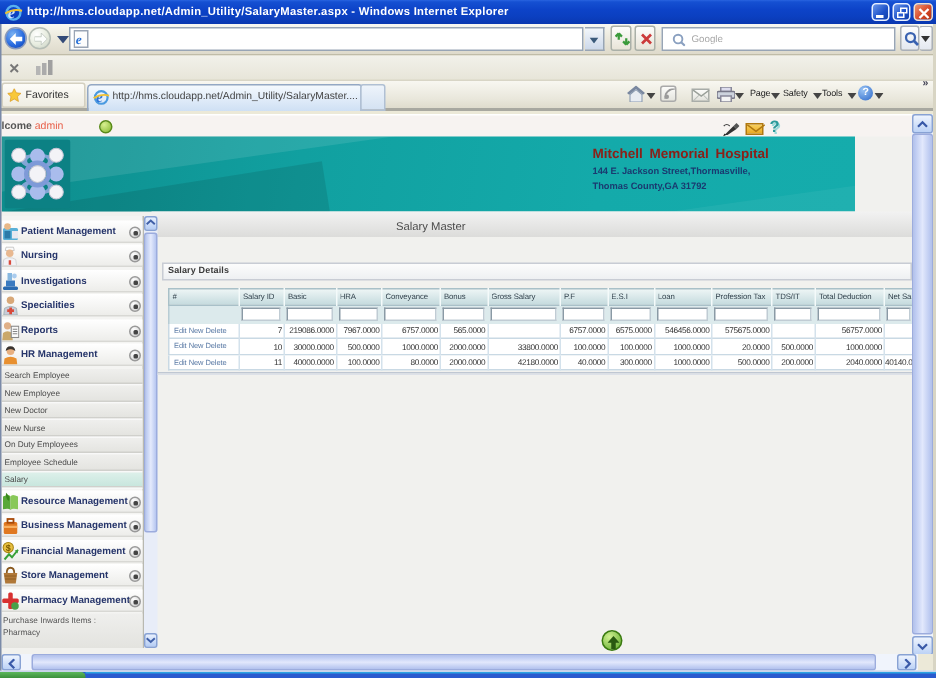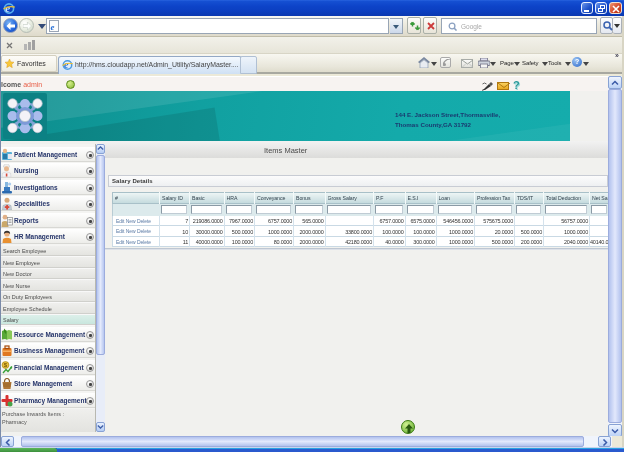--- a/index.html
+++ b/index.html
@@ -12,20 +12,21 @@
 <div id="win">
 
   <div class="abs" style="left:0;top:0;width:624px;height:16px;background:linear-gradient(#2964e0 0%,#1550d2 8%,#0d43c8 40%,#0b3fc0 70%,#0a38b0 100%);"></div>
   <div class="abs" style="left:3px;top:2px;width:12px;height:12px;">
     <svg width="12" height="12" viewBox="0 0 12 12">
       <circle cx="6" cy="6.5" r="4.6" fill="none" stroke="#58b0f0" stroke-width="1.6"></circle>
       <text x="2.2" y="9.8" font-family="Liberation Serif" font-style="italic" font-weight="bold" font-size="11" fill="#cfe6ff">e</text>
       <path d="M0.5 7 Q6 3.5 11.8 5.2" stroke="#f0c030" stroke-width="1.3" fill="none"></path>
     </svg>
   </div>
+  <div class="abs" style="left:18px;top:3px;font-size:7.5px;font-weight:bold;color:#fff;letter-spacing:0.2px;white-space:nowrap;">http://hms.cloudapp.net/Admin_Utility/SalaryMaster.aspx - Windows Internet Explorer</div>
 
   <div class="abs" style="left:581px;top:2px;width:12px;height:12px;border:1px solid #e8f0ff;border-radius:3px;background:linear-gradient(135deg,#6a96ec,#1c50c8 60%,#1340a8);">
       <div class="abs" style="left:2px;top:7px;width:5px;height:2px;background:#fff;"></div>
     </div>
   <div class="abs" style="left:595px;top:2px;width:12px;height:12px;border:1px solid #e8f0ff;border-radius:3px;background:linear-gradient(135deg,#6a96ec,#1c50c8 60%,#1340a8);">
     <div class="abs" style="left:3.5px;top:2px;width:5px;height:4px;border:1px solid #fff;"></div>
     <div class="abs" style="left:1.5px;top:4.5px;width:5px;height:4px;border:1px solid #fff;background:#2a5cd0;"></div>
   </div>
   <div class="abs" style="left:609px;top:2px;width:13px;height:12px;border:1px solid #f0e0d0;border-radius:3px;background:linear-gradient(135deg,#f09670,#d6492a 55%,#b03010);">
     <svg class="abs" style="left:2px;top:2px;" width="8" height="8" viewBox="0 0 8 8">
@@ -202,26 +203,27 @@
         <circle cx="22" cy="35" r="5.2" fill="#a9bcec"></circle>
         <circle cx="9.5" cy="23" r="5" fill="#a9bcec"></circle>
         <circle cx="34.5" cy="23" r="5" fill="#a9bcec"></circle>
         <circle cx="9.5" cy="10.5" r="4.7" fill="#f3f3f7" stroke="#c4c4d4" stroke-width="0.7"></circle>
         <circle cx="34.5" cy="10.5" r="4.7" fill="#f3f3f7" stroke="#c4c4d4" stroke-width="0.7"></circle>
         <circle cx="9.5" cy="35" r="4.7" fill="#f3f3f7" stroke="#c4c4d4" stroke-width="0.7"></circle>
         <circle cx="34.5" cy="35" r="4.7" fill="#f3f3f7" stroke="#c4c4d4" stroke-width="0.7"></circle>
         <circle cx="22" cy="23" r="7.5" fill="none" stroke="#7e9ad8" stroke-width="3"></circle>
         <circle cx="22" cy="23" r="5.6" fill="#f3f3f7" stroke="#c4c4d4" stroke-width="0.7"></circle>
       </svg>
+      <div class="abs" style="left:394px;top:6px;font-size:9px;font-weight:bold;color:#8b2018;word-spacing:2px;">Mitchell Memorial Hospital</div>
       <div class="abs" style="left:394px;top:20px;font-size:6.2px;font-weight:bold;color:#1a3a70;">144 E. Jackson Street,Thormasville,</div>
       <div class="abs" style="left:394px;top:29.5px;font-size:6.2px;font-weight:bold;color:#1a3a70;">Thomas County,GA 31792</div>
     </div>
 
     <div class="abs" style="left:100px;top:65px;width:507px;height:17px;background:linear-gradient(#f2f2f2,#dcdcda);"></div>
-    <div class="abs" style="left:263px;top:69.5px;font-size:7.5px;color:#4a4a4a;">Items Master</div>
+    <div class="abs" style="left:263px;top:69.5px;font-size:7.5px;color:#4a4a4a;">Salary Master</div>
 
     <div id="sidebar" class="abs" style="left:0;top:68px;width:95px;height:288px;background:#f4f4f2;border-right:1px solid #b8b8b0;overflow:hidden;">
         <div class="abs" style="left:0;top:2.5px;width:95px;height:15px;background:linear-gradient(#ffffff,#ededea);border-bottom:1px solid #d8d8d4;">
           <div class="abs" style="left:0px;top:1px;">
             <svg width="12" height="13" viewBox="0 0 12 13">
               <rect x="1" y="4" width="10" height="8" rx="1" fill="#58b0d8"></rect>
               <circle cx="4" cy="3" r="2.2" fill="#e8b888"></circle>
               <rect x="2" y="6" width="4" height="5" fill="#2a7aa8"></rect>
               <rect x="7" y="6" width="4" height="5" fill="#e8e8f0"></rect>
             </svg>

